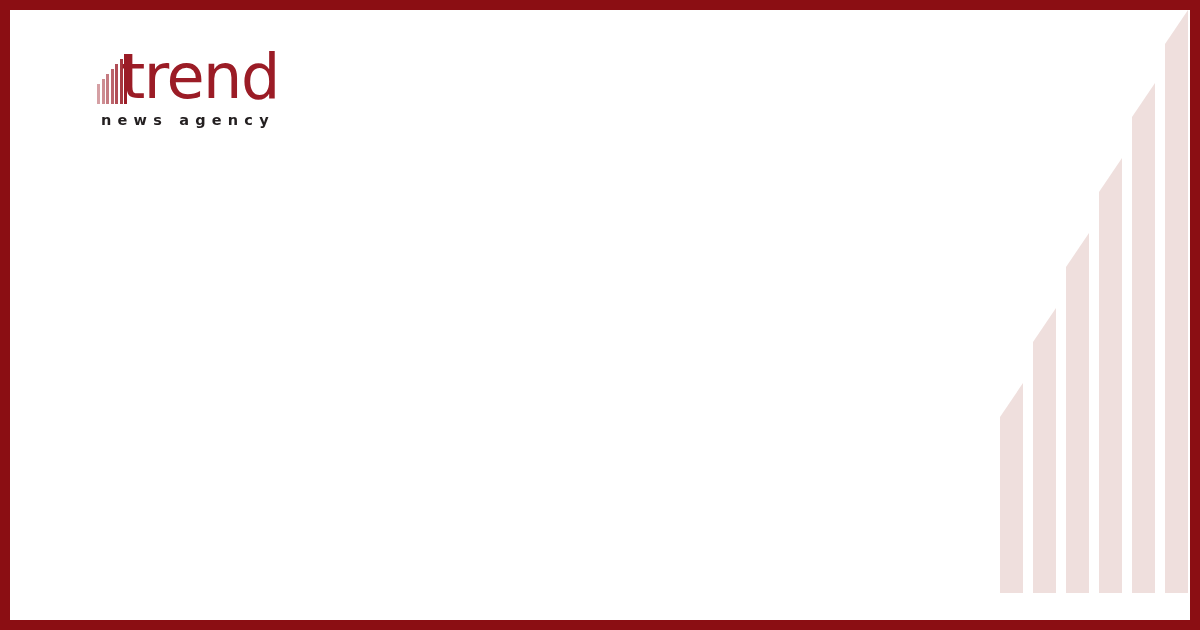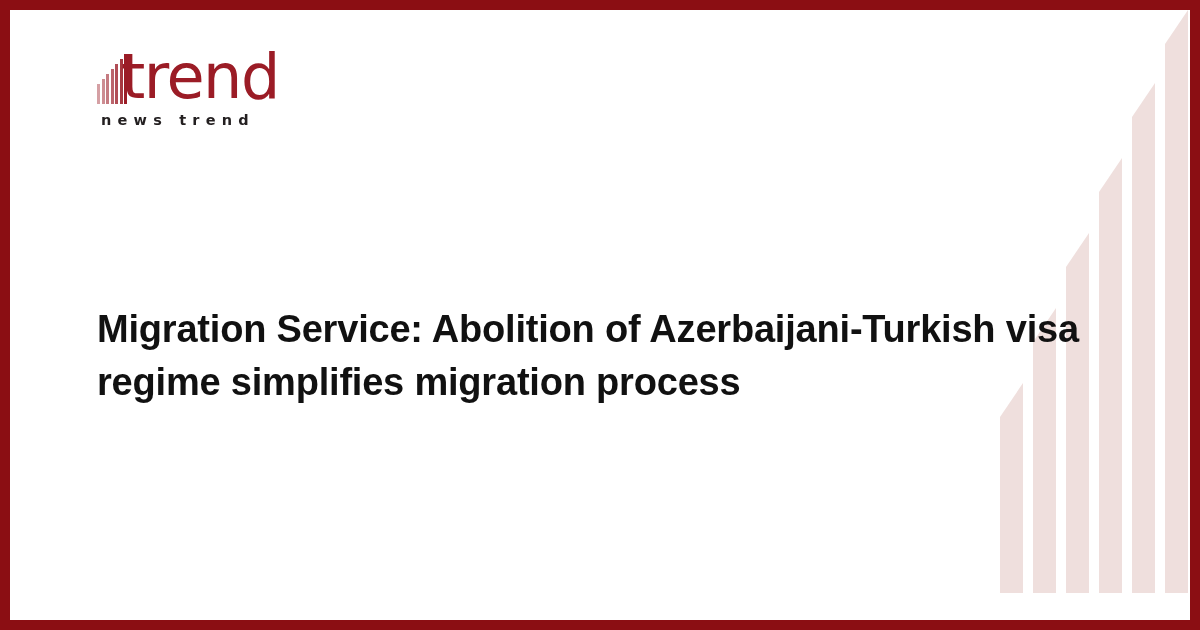--- a/index.html
+++ b/index.html
@@ -120,18 +120,17 @@
       <div class="lm-bar" style="left:4.5px;height:25px; opacity:0.50;"></div>
       <div class="lm-bar" style="left:9px;  height:30px; opacity:0.58;"></div>
       <div class="lm-bar" style="left:13.5px;height:35px;opacity:0.68;"></div>
       <div class="lm-bar" style="left:18px; height:40px; opacity:0.78;"></div>
       <div class="lm-bar" style="left:22.5px;height:45px;opacity:0.88;"></div>
       <div class="lm-bar" style="left:27px; height:50px; opacity:1;"></div>
     </div>
 
     <div class="logo-word">trend</div>
 
-    <div class="logo-sub">news trend</div>
+    <div class="logo-sub">news agency</div>
   </div>
 
-  <h1 class="headline">Migration Service: Abolition of Azerbaijani-Turkish visa regime simplifies migration process</h1>
 
 </div>
 
 </body></html>

